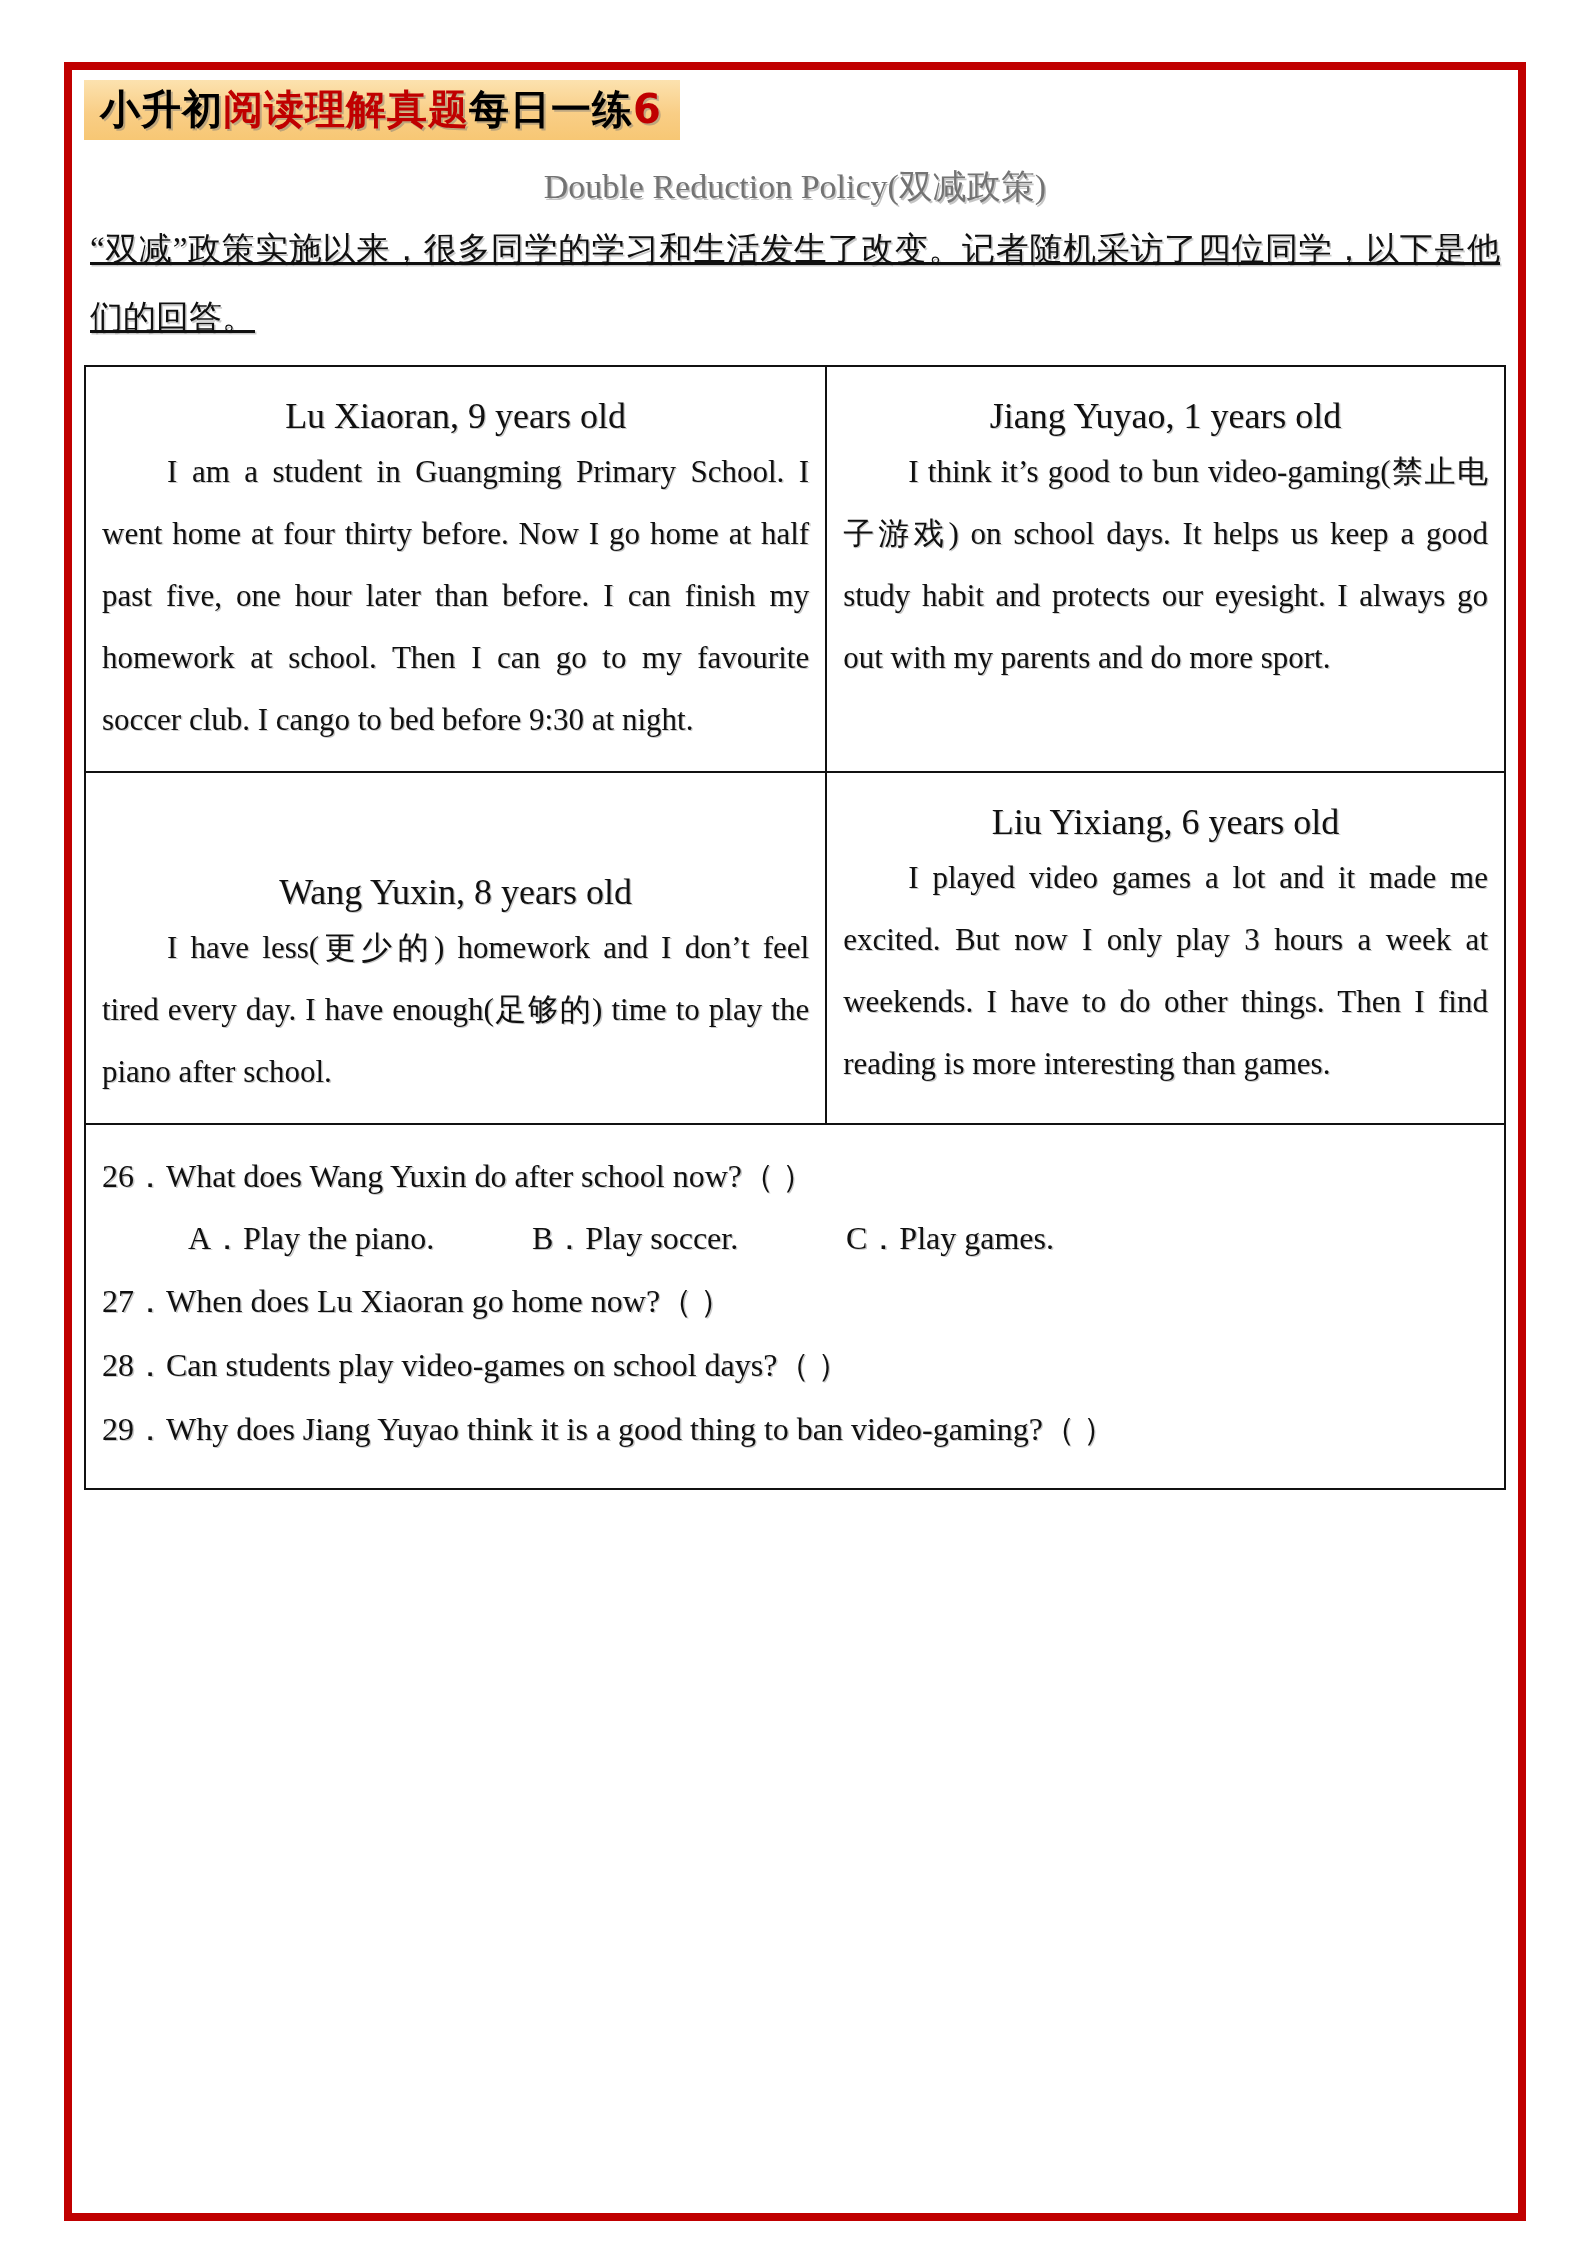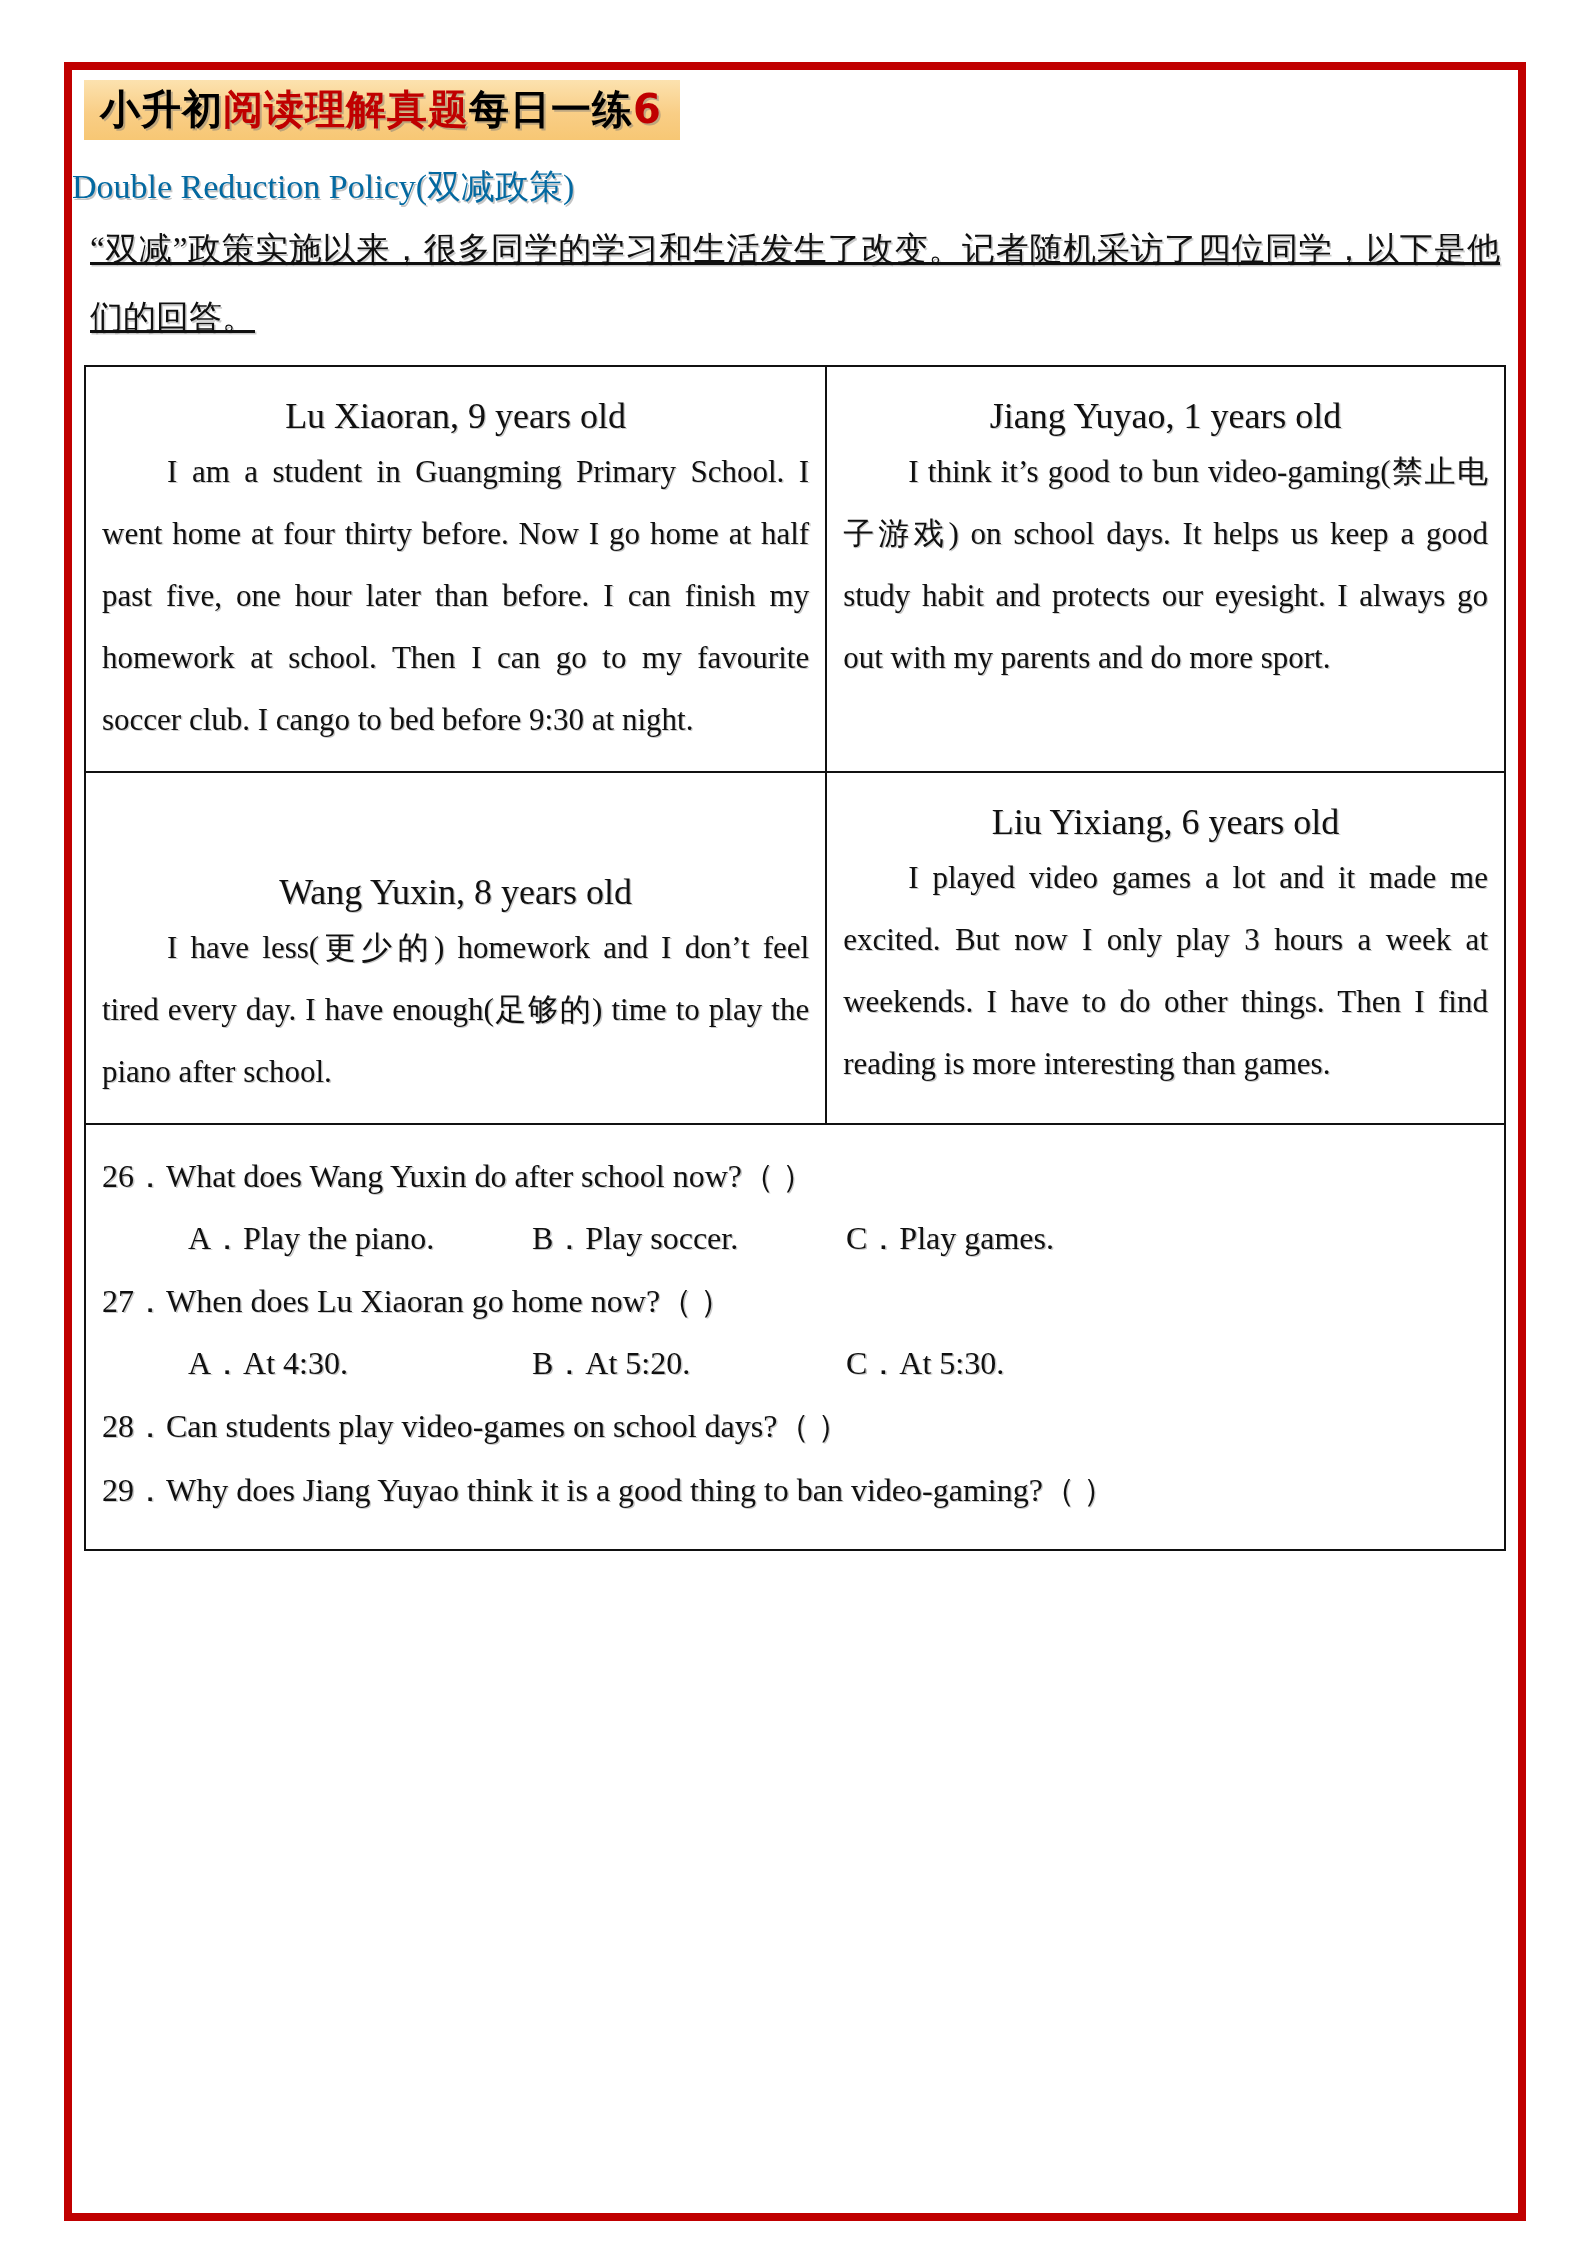--- a/index.html
+++ b/index.html
@@ -33,23 +33,24 @@
     font-size:40px;
     line-height:1.15;
     letter-spacing:1px;
     color:#000000;
     text-shadow:2px 2px 0 rgba(120,120,120,.45);
   }
   .banner-text .red{color:#C00000;}
 
   
   .doc-title{
+    text-align:center;
     font-size:34px;
     margin:24px 0 6px 0;
-    color:#0369a1;
+    color:#737373;
     text-shadow:1.5px 1.5px 0 rgba(150,150,150,.55);
   }
 
   
   .intro{
     font-size:33px;
     line-height:2.05;
     margin:6px 18px 14px 18px;
     text-align:justify;
     text-justify:inter-ideograph;
@@ -158,21 +159,20 @@
     </tr>
   </tbody>
     </table>
 
   <div class="qwrap">
 
     <div class="q"><span>26．</span><span>What does Wang Yuxin do after school now?（ ）</span></div>
     <div class="opts"><span class="opt a">A．Play the piano.</span><span class="opt b">B．Play soccer.</span><span class="opt c">C．Play games.</span></div>
 
     <div class="q"><span>27．</span><span>When does Lu Xiaoran go home now?（ ）</span></div>
-    <div class="opts"><span class="opt a">A．At 4:30.</span><span class="opt b">B．At 5:20.</span><span class="opt c">C．At 5:30.</span></div>
 
     <div class="q"><span>28．</span><span>Can students play video-games on school days?（ ）</span></div>
 
     <div class="q q29"><span>29．</span><span>Why does Jiang Yuyao think it is a good thing to ban video-gaming?（ ）</span></div>
 
   </div>
 
 </div>
 
 </body></html>

